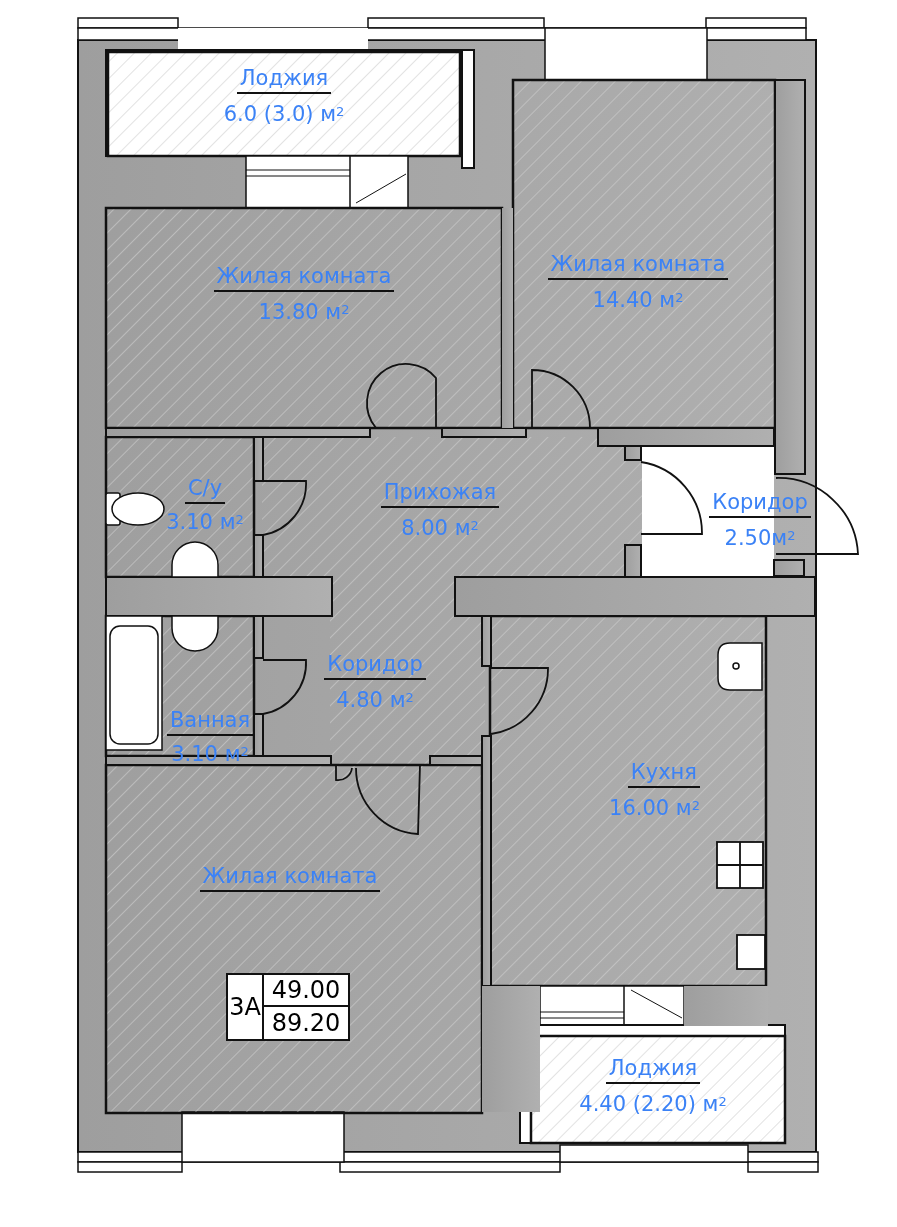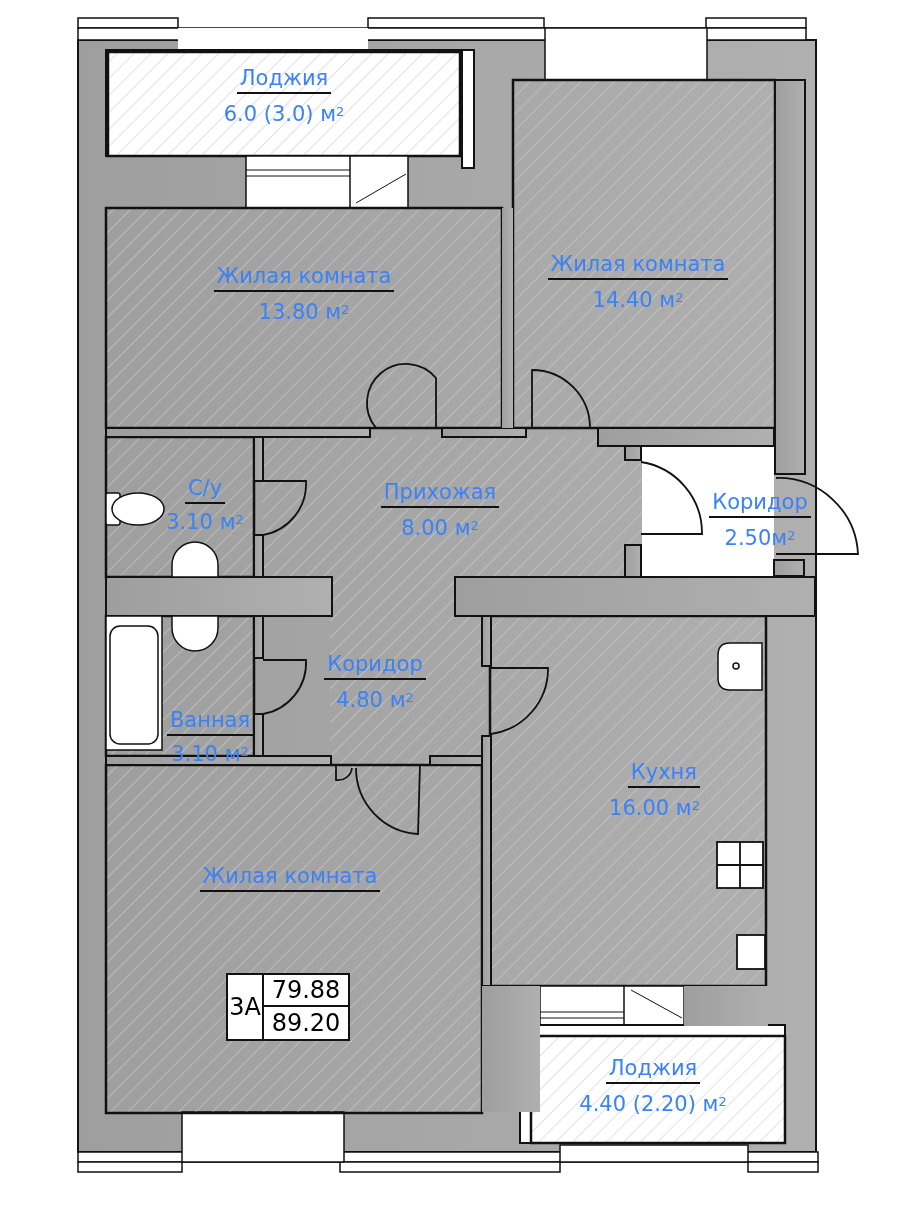--- a/index.html
+++ b/index.html
@@ -190,15 +190,15 @@
 <div class="label" style="left:150px; top:864px; width:280px;">
   <span class="name">Жилая комната</span>
 </div>
 <div class="label" style="left:531px; top:1056px; width:244px;">
   <span class="name">Лоджия</span>
   <span class="area"><span>4.40 (2.20) м</span><sup>2</sup></span>
 </div>
 
 <div class="stamp">
   <div class="code">3А</div>
-  <div class="v1">79.88</div>
+  <div class="v1">49.00</div>
   <div class="v2">89.20</div>
 </div>
 
 </body></html>

